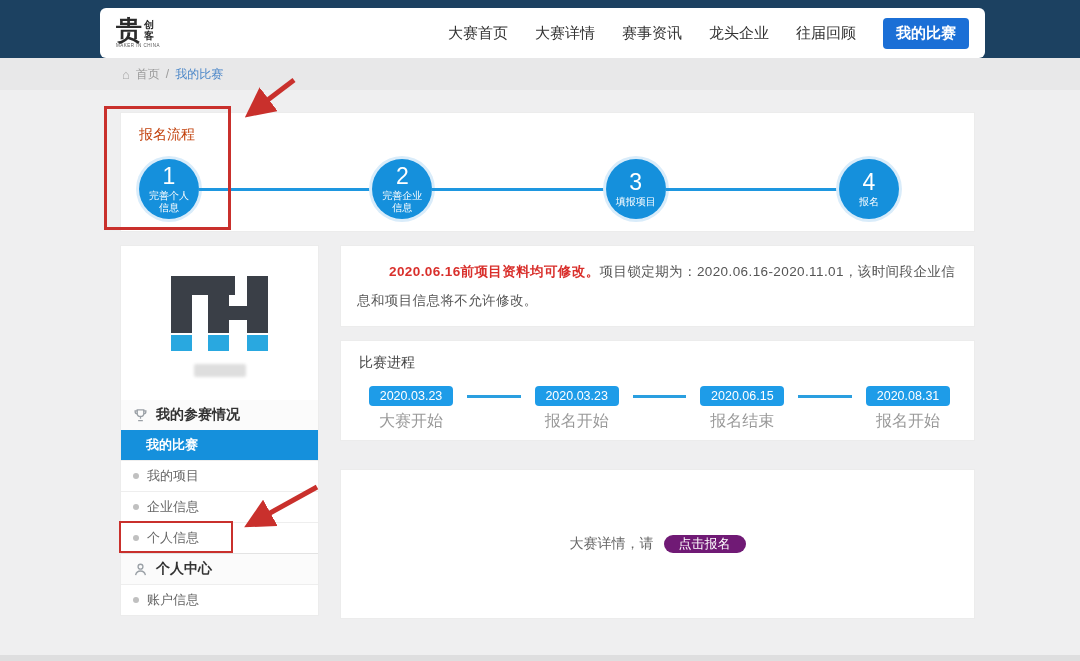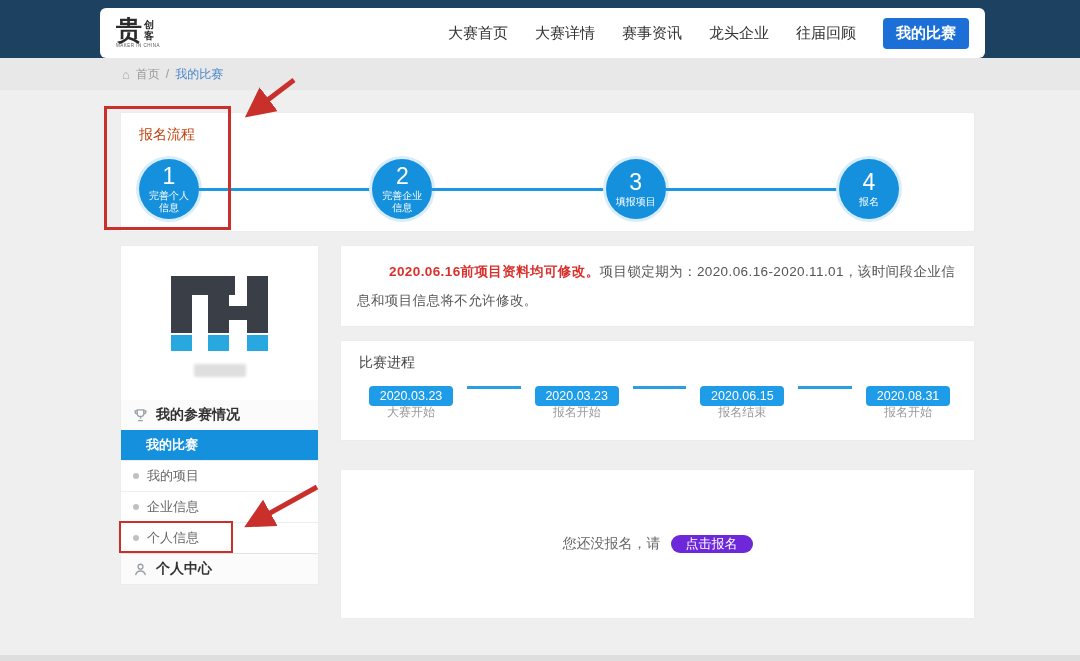--- a/index.html
+++ b/index.html
@@ -64,37 +64,37 @@
   .menu-item .dot{width:6px;height:6px;border-radius:50%;background:#c0c0c0;flex:0 0 auto;}
   .menu-item.active{background:#1590dc;color:#fff;padding-left:25px;border-top:none;font-weight:bold;}
   .sec-icon{width:15px;height:15px;flex:0 0 auto;}
   .sec-icon svg{width:100%;height:100%;display:block;}
   
   .main{position:absolute;left:340px;top:245px;width:635px;}
   .notice-box{padding:11px 16px;font-size:13.5px;line-height:2.15;color:#555;letter-spacing:.4px;min-height:63px;}
   .notice-red{color:#d9302c;font-weight:bold;margin-left:32px;}
   .progress-box{margin-top:13px;padding:13px 18px 34px;}
   .progress-title{font-size:14px;color:#444;}
-  .timeline{display:flex;margin-top:14px;padding:0 6px 0 10px;}
+  .timeline{display:flex;align-items:center;margin-top:14px;padding:0 6px 0 10px;}
   .milestone{position:relative;flex:0 0 auto;width:84px;}
   .date-pill{
     background:#1e9ce8;color:#fff;font-size:12.5px;text-align:center;
     border-radius:4px;padding:3px 0;cursor:default;
   }
   .milestone-label{
-    position:absolute;top:18px;left:0;width:100%;text-align:center;
-    font-size:12px;color:#999;white-space:nowrap;
+    position:absolute;top:25px;left:0;width:100%;text-align:center;
+    font-size:16px;color:#999;white-space:nowrap;
   }
   .timeline-dash{flex:1;height:3px;background:#2a9fe0;margin:0 14px;}
   .empty-box{
     margin-top:28px;height:150px;display:flex;align-items:center;justify-content:center;
     gap:10px;font-size:14px;color:#666;
   }
   .register-btn{
-    background:#6d28d9;color:#fff;border:none;border-radius:13px;
+    background:#701a75;color:#fff;border:none;border-radius:13px;
     padding:0 15px;font-size:13px;cursor:pointer;font-family:inherit;
   }
   
   .red-rect{position:absolute;border:3px solid #c9302c;z-index:20;pointer-events:none;}
   .red-rect-1{left:104px;top:106px;width:121px;height:118px;}
   .red-rect-2{left:119px;top:521px;width:110px;height:28px;border-width:2px;}
   .annotations{position:absolute;left:0;top:0;width:1080px;height:661px;z-index:21;pointer-events:none;}
   .bottom-strip{position:absolute;left:0;bottom:0;width:1080px;height:6px;background:#dededf;}
 </style>
 </head>
@@ -198,20 +198,24 @@
     </div>
     <div class="menu-section">
       <span class="sec-icon">
         <svg viewBox="0 0 16 16" fill="none" stroke="#9aa0a6" stroke-width="1.4">
           <circle cx="8" cy="5" r="2.6"></circle>
           <path d="M2.8 14c.6-3 2.7-4.4 5.2-4.4s4.6 1.4 5.2 4.4"></path>
         </svg>
       </span>
       <span>个人中心</span>
     </div>
+    <div class="menu-item">
+      <span class="dot"></span>
+      <span>账户信息</span>
+    </div>
   </div>
 </div>
 
 <div class="main">
   <div class="card notice-box">
     <span class="notice-red">2020.06.16前项目资料均可修改。</span><span>项目锁定期为：2020.06.16-2020.11.01，该时间段企业信息和项目信息将不允许修改。</span>
   </div>
 
   <div class="card progress-box">
     <div class="progress-title">比赛进程</div>
@@ -232,21 +236,21 @@
       </div>
       <div class="timeline-dash"></div>
       <div class="milestone">
         <div class="date-pill">2020.08.31</div>
         <div class="milestone-label">报名开始</div>
       </div>
     </div>
   </div>
 
   <div class="card empty-box">
-    <span>您还没报名，请</span>
+    <span>大赛详情，请</span>
     <button class="register-btn">点击报名</button>
   </div>
 </div>
 
 <div class="red-rect red-rect-1"></div>
 <div class="red-rect red-rect-2"></div>
 <svg class="annotations">
   <defs>
     <marker id="ah" markerWidth="6" markerHeight="6" refX="4.2" refY="3" orient="auto">
       <polygon points="0 0, 6 3, 0 6" fill="#c9302c"></polygon>

